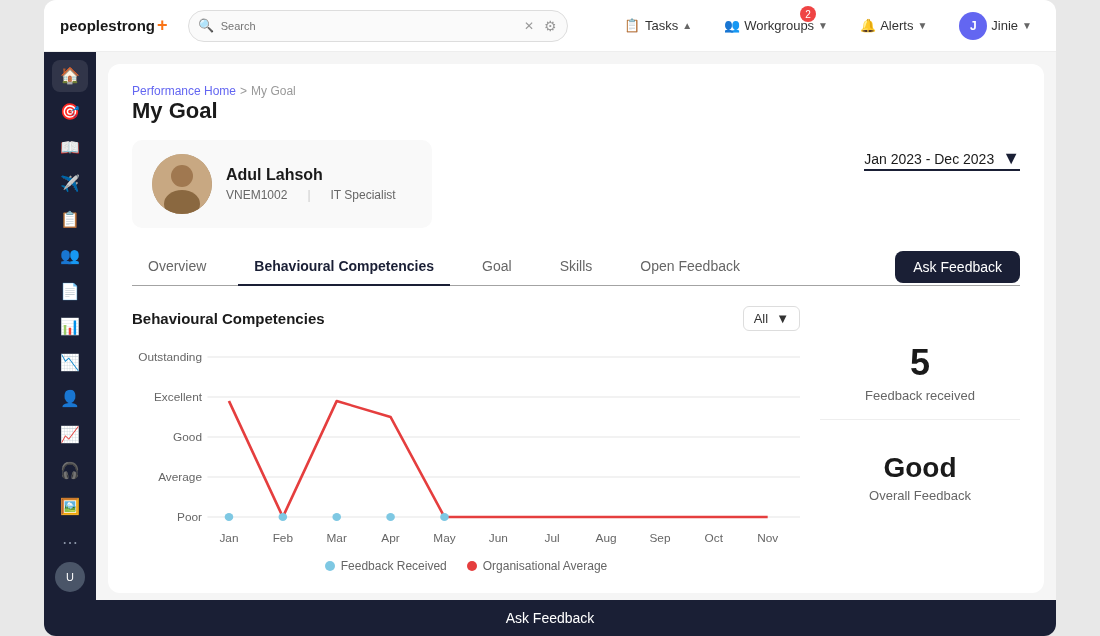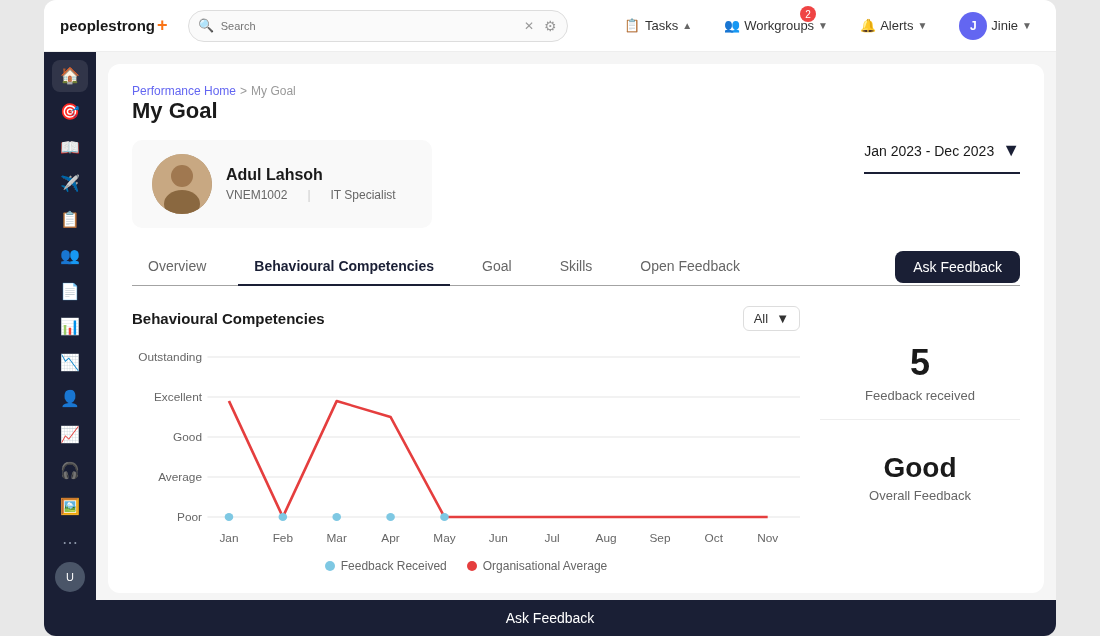--- a/index.html
+++ b/index.html
@@ -46,21 +46,21 @@
     
     .profile-row { display: flex; align-items: flex-start; justify-content: space-between; margin-bottom: 20px; }
     .profile-card { display: flex; align-items: center; gap: 14px; background: #f9f9f9; border-radius: 10px; padding: 14px 20px; min-width: 300px; }
     .profile-avatar { width: 60px; height: 60px; border-radius: 50%; background: #c8b8a0; overflow: hidden; display: flex; align-items: center; justify-content: center; }
     .profile-avatar-img { width: 100%; height: 100%; background: linear-gradient(135deg, #d4b896 0%, #a08060 100%); border-radius: 50%; display: flex; align-items: center; justify-content: center; font-size: 24px; }
     .profile-name { font-size: 16px; font-weight: 700; color: #1a1a1a; margin-bottom: 4px; }
     .profile-sub { font-size: 12px; color: #666; display: flex; align-items: center; gap: 20px; }
     .profile-divider { color: #ccc; }
 
     
-    .date-range { display: flex; align-items: center; gap: 8px; border-bottom: 2px solid #1a1f35; padding-bottom: 11px; cursor: pointer; }
+    .date-range { display: flex; align-items: center; gap: 8px; border-bottom: 2px solid #1a1f35; padding-bottom: 0; cursor: pointer; margin-top: 8px; }
     .date-range-text { font-size: 14px; color: #1a1a1a; font-weight: 500; }
 
     
     .tabs { display: flex; align-items: center; border-bottom: 1px solid #a3a3a3; margin-bottom: 20px; gap: 16px; }
     .tab { padding: 10px 16px; font-size: 14px; color: #666; cursor: pointer; border-bottom: 2px solid transparent; margin-bottom: -1px; white-space: nowrap; }
     .tab.active { color: #1a1f35; font-weight: 600; border-bottom-color: #1a1f35; }
     .ask-feedback-btn { margin-left: auto; background: #1a1f35; color: #fff; border: none; border-radius: 8px; padding: 8px 18px; font-size: 14px; font-weight: 500; cursor: pointer; }
 
     
     .chart-section-wrapper { display: flex; gap: 20px; }

